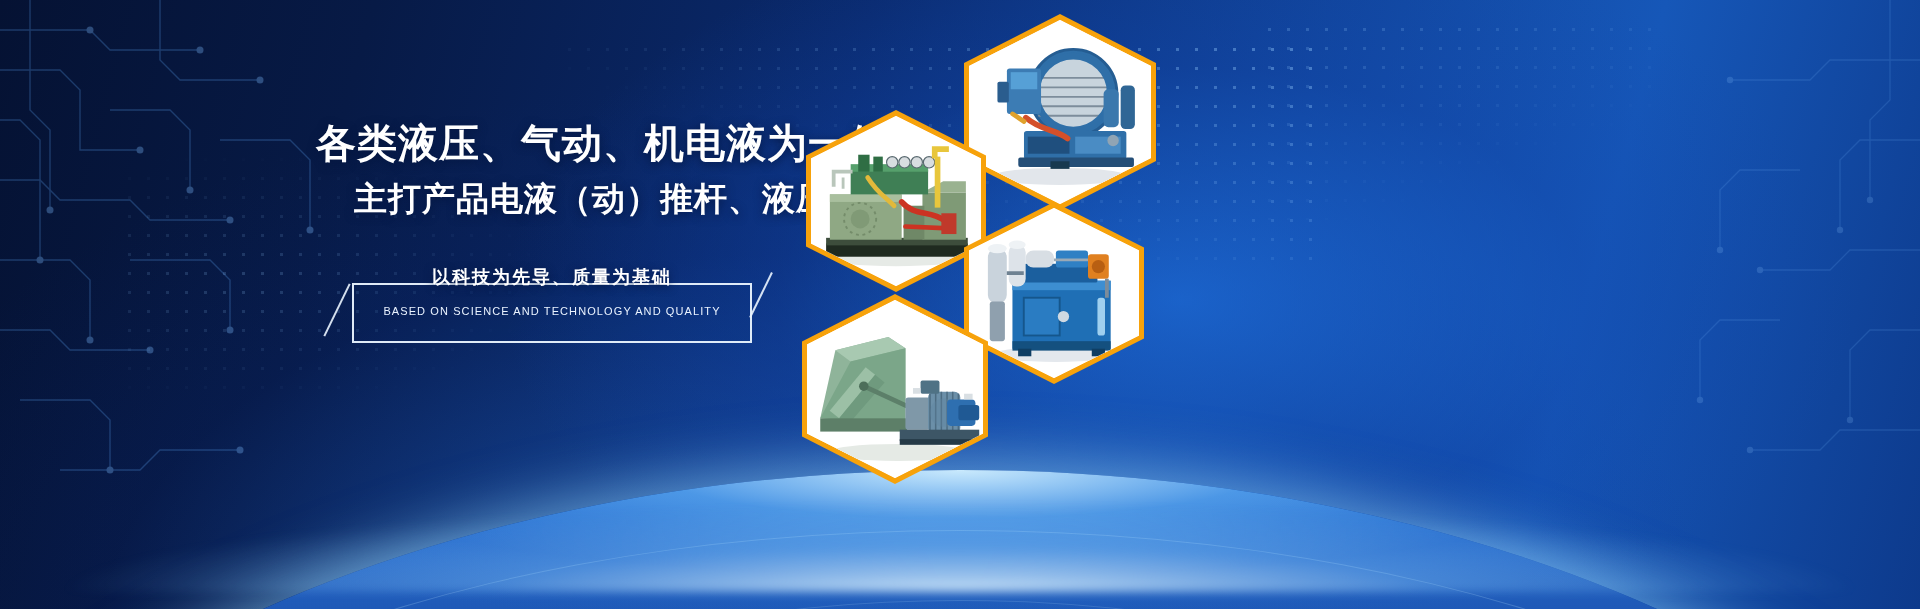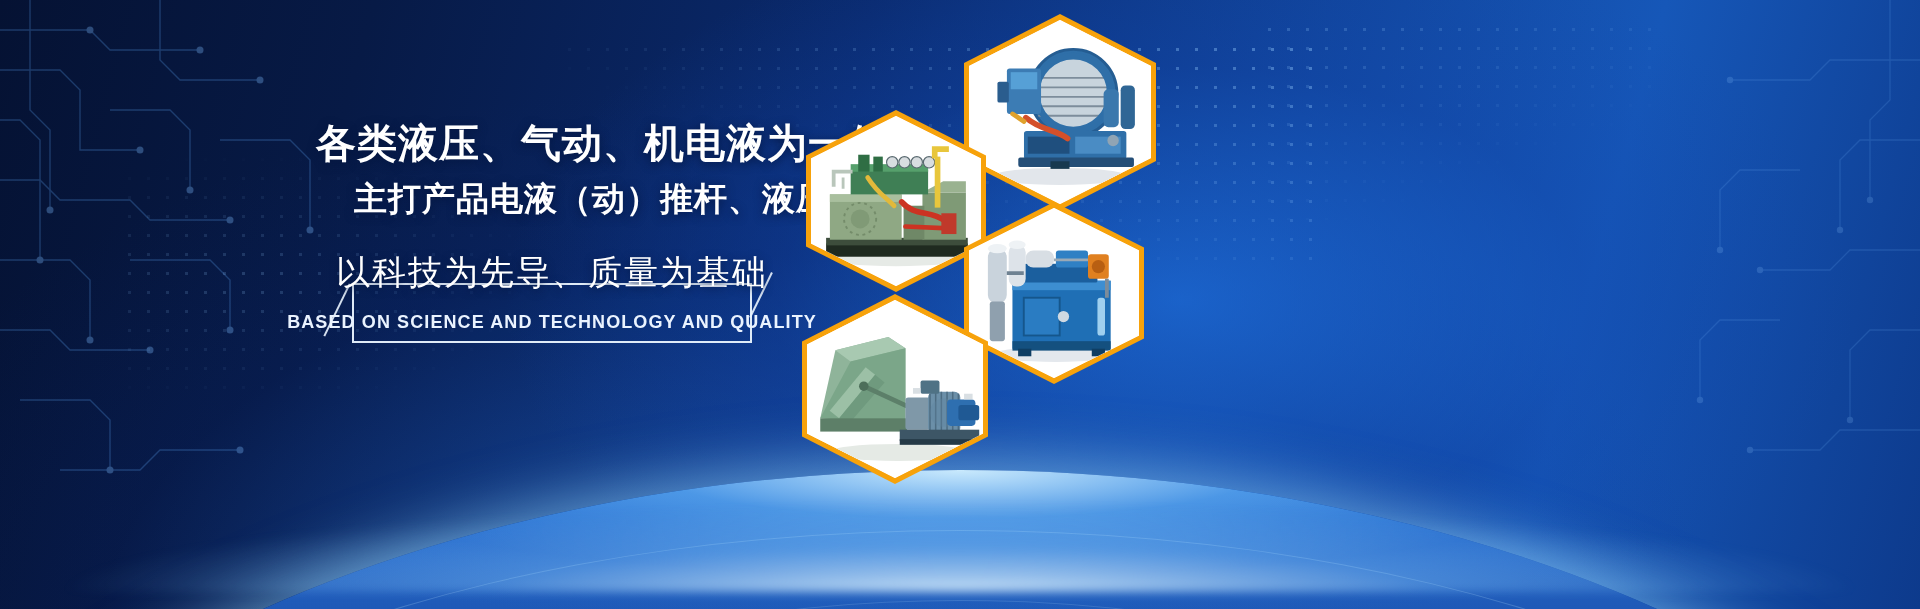--- a/index.html
+++ b/index.html
@@ -80,27 +80,27 @@
   #slogan-box {
     position:absolute; left:352px; top:283px; width:400px; height:60px;
     border:2px solid rgba(235,245,255,0.95);
     background:rgba(10,45,120,0.10);
   }
   #slogan-inner {
     position:absolute; left:352px; top:283px; width:400px; height:60px;
     display:flex; flex-direction:column; align-items:center; justify-content:center;
   }
   #slogan-cn {
-    font-size:34px; font-weight:normal; color:#ffffff; letter-spacing:2px;
+    font-size:18px; font-weight:bold; color:#ffffff; letter-spacing:2px;
     white-space:nowrap; text-shadow:0 2px 8px rgba(3,20,60,0.8);
     margin-top:-44px;
   }
   #slogan-en {
-    font-size:18px; color:#eaf3ff; letter-spacing:1.1px;
-    white-space:nowrap; margin-top:16px;font-weight:bold;
+    font-size:11px; color:#eaf3ff; letter-spacing:1.1px;
+    white-space:nowrap; margin-top:16px;
   }
   
   .slash {
     position:absolute; width:2px; background:rgba(235,245,255,0.9);
     transform-origin:center;
   }
   #slash-left { left:336px; top:281px; height:58px; transform:rotate(26deg); }
   #slash-right { left:760px; top:270px; height:50px; transform:rotate(26deg); }
 
   

